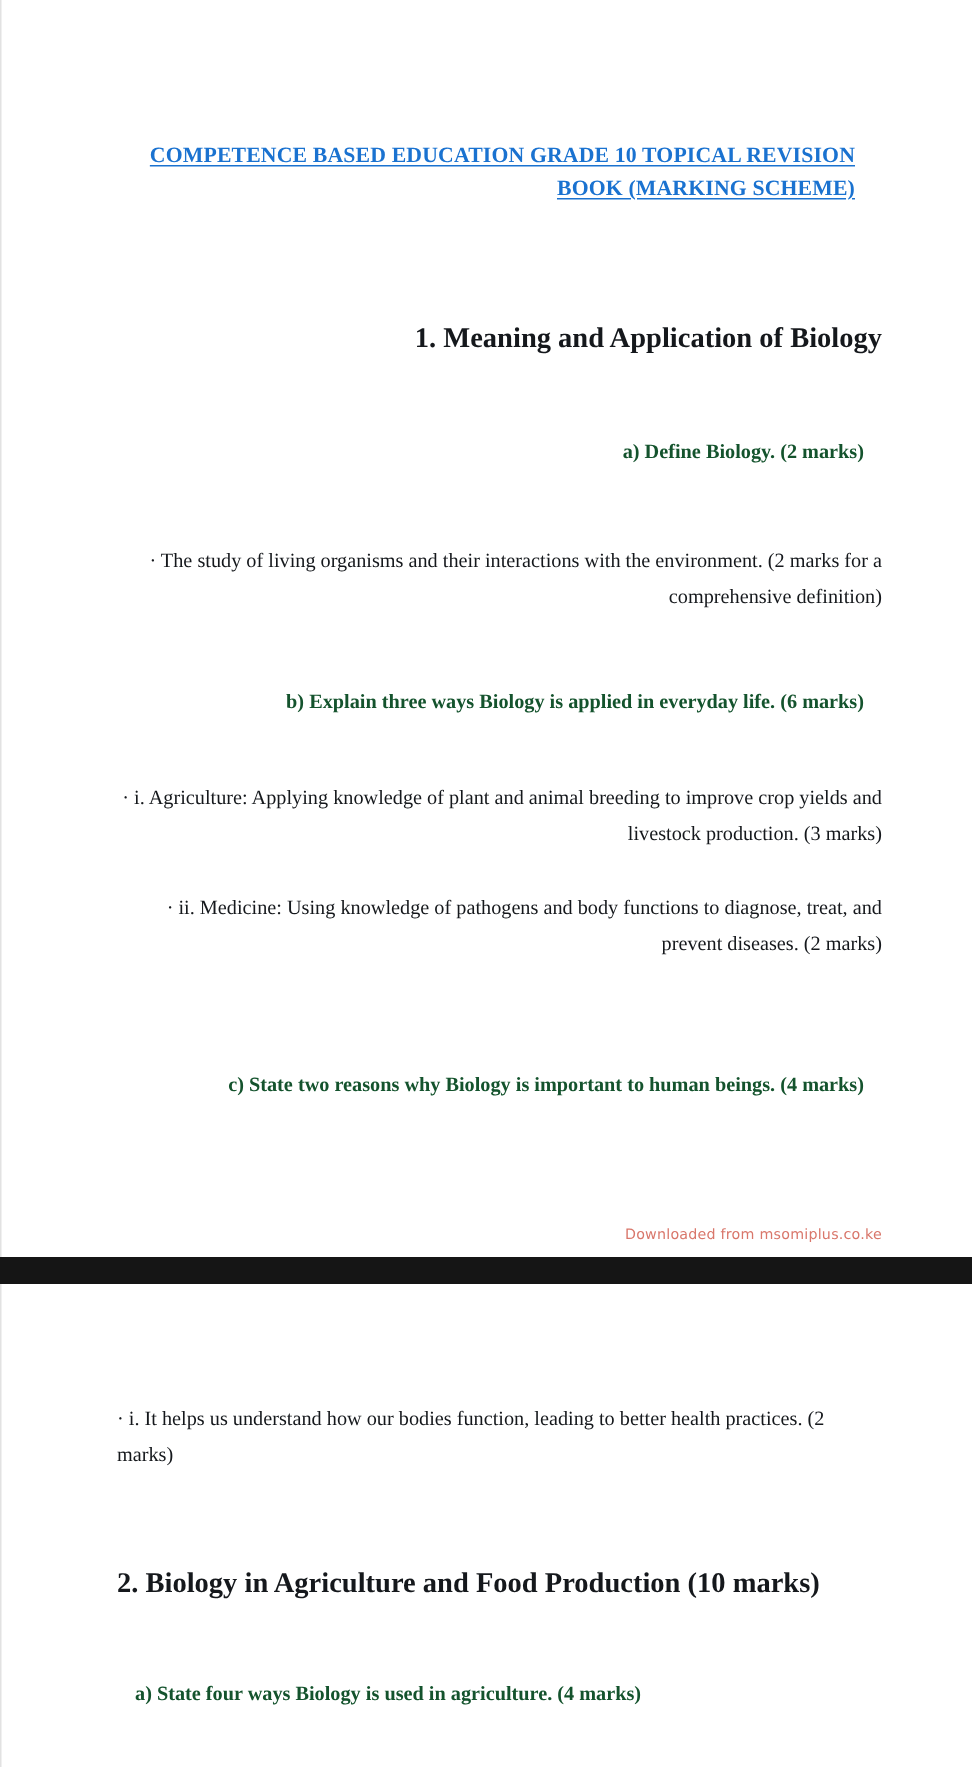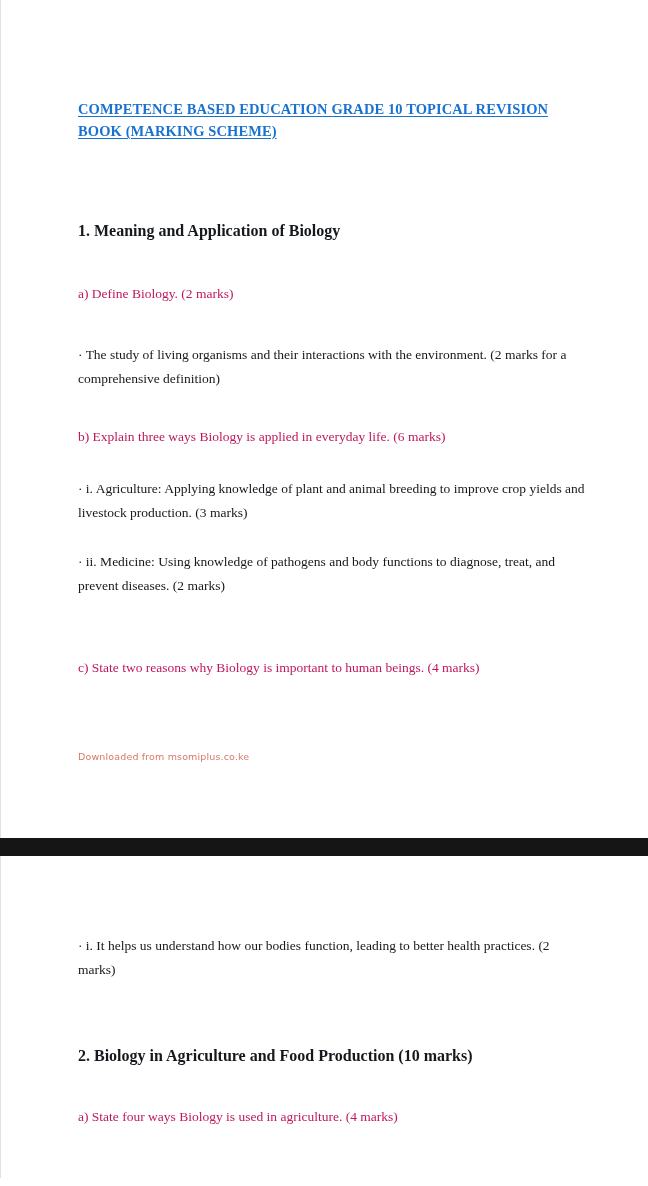--- a/index.html
+++ b/index.html
@@ -28,21 +28,22 @@
     position: relative;
     background: #ffffff;
     box-sizing: border-box;
     border-left: 1px solid #e2e2e2;
     padding: 0 60px 0 77px;
   }
 
   
   .page-one {
     height: 838px;
-    padding-top: 8px;
+    padding-top: 3px;
+    text-align: right;
   }
 
   
   .page-separator {
     width: 648px;
     height: 18px;
     background: #151515;
     margin: 0;
   }
 
@@ -59,31 +60,32 @@
     line-height: 22px;
     color: #1a72d0;
     text-decoration: underline;
     text-underline-offset: 2px;
     max-width: 492px;
     letter-spacing: 0.1px;
   }
 
   .section-heading {
     margin: 0;
-    font-size: 16px;
+    font-size: 19px;
     font-weight: bold;
     line-height: 22px;
     color: #15181c;
   }
 
   .question {
-    margin: 0;
+    margin: 12px;
     font-size: 13.5px;
     line-height: 23px;
-    color: #be185d;
+    color: #14532d;
+    font-weight: bold;
   }
 
   .answer {
     margin: 0;
     font-size: 13.5px;
     line-height: 24px;
     color: #15181c;
     max-width: 510px;
   }
 

